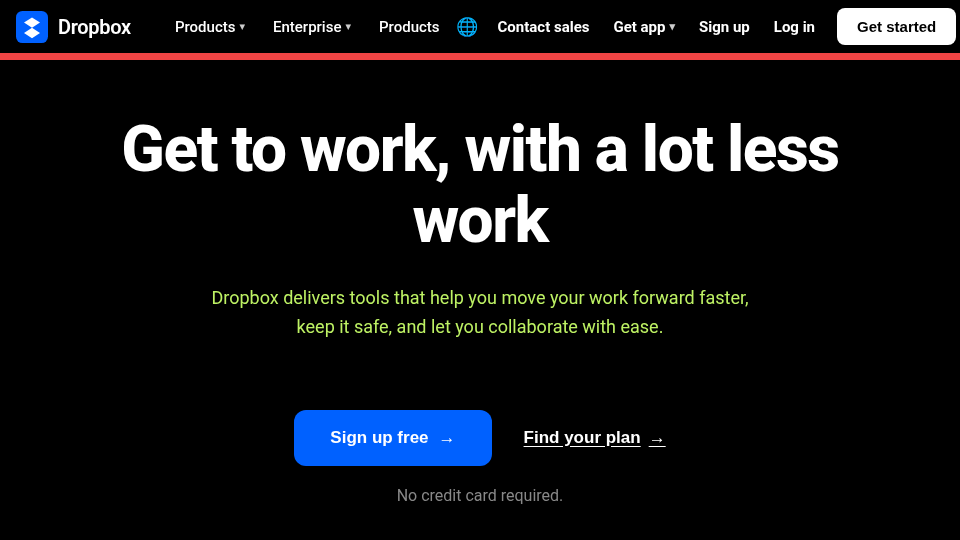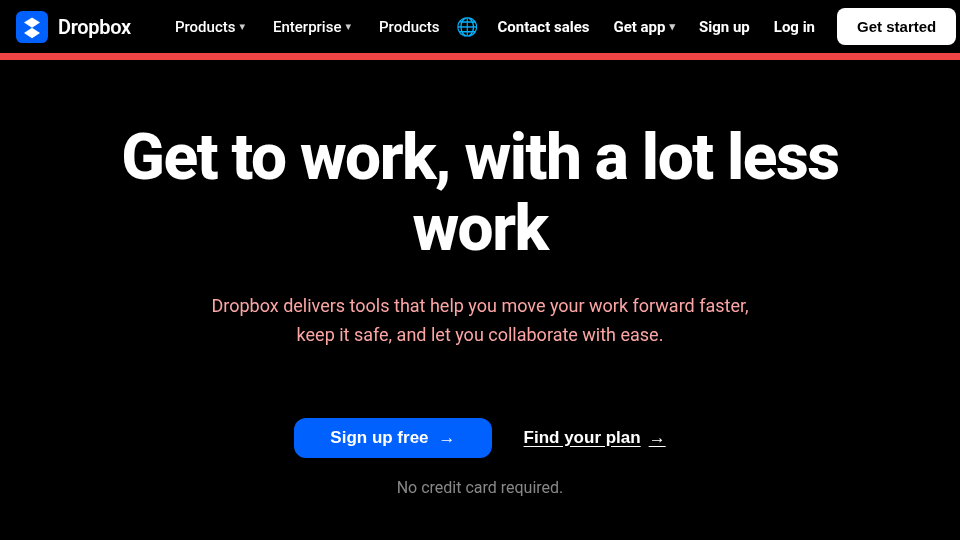--- a/index.html
+++ b/index.html
@@ -135,38 +135,38 @@
       color: #ffffff;
       line-height: 1.1;
       max-width: 800px;
       margin-bottom: 28px;
       letter-spacing: -1.5px;
     }
 
     .hero-subtitle {
       font-size: 18px;
       font-weight: 400;
-      color: #fca5a5;
+      color: #bef264;
       max-width: 560px;
       line-height: 1.6;
       margin-bottom: 68px;
     }
 
     .hero-buttons {
       display: flex;
       align-items: center;
       gap: 32px;
       margin-bottom: 20px;
     }
 
     .btn-signup-free {
       background-color: #0061ff;
       color: #ffffff;
       border: none;
-      padding: 10px 36px;
+      padding: 18px 36px;
       border-radius: 12px;
       font-size: 17px;
       font-weight: 600;
       cursor: pointer;
       display: flex;
       align-items: center;
       gap: 10px;
       min-width: 160px;
       justify-content: center;
     }

